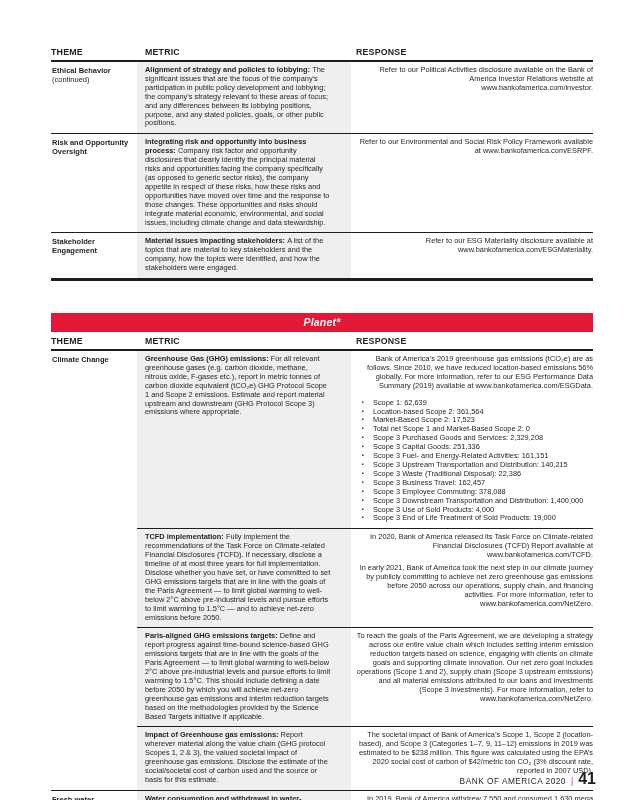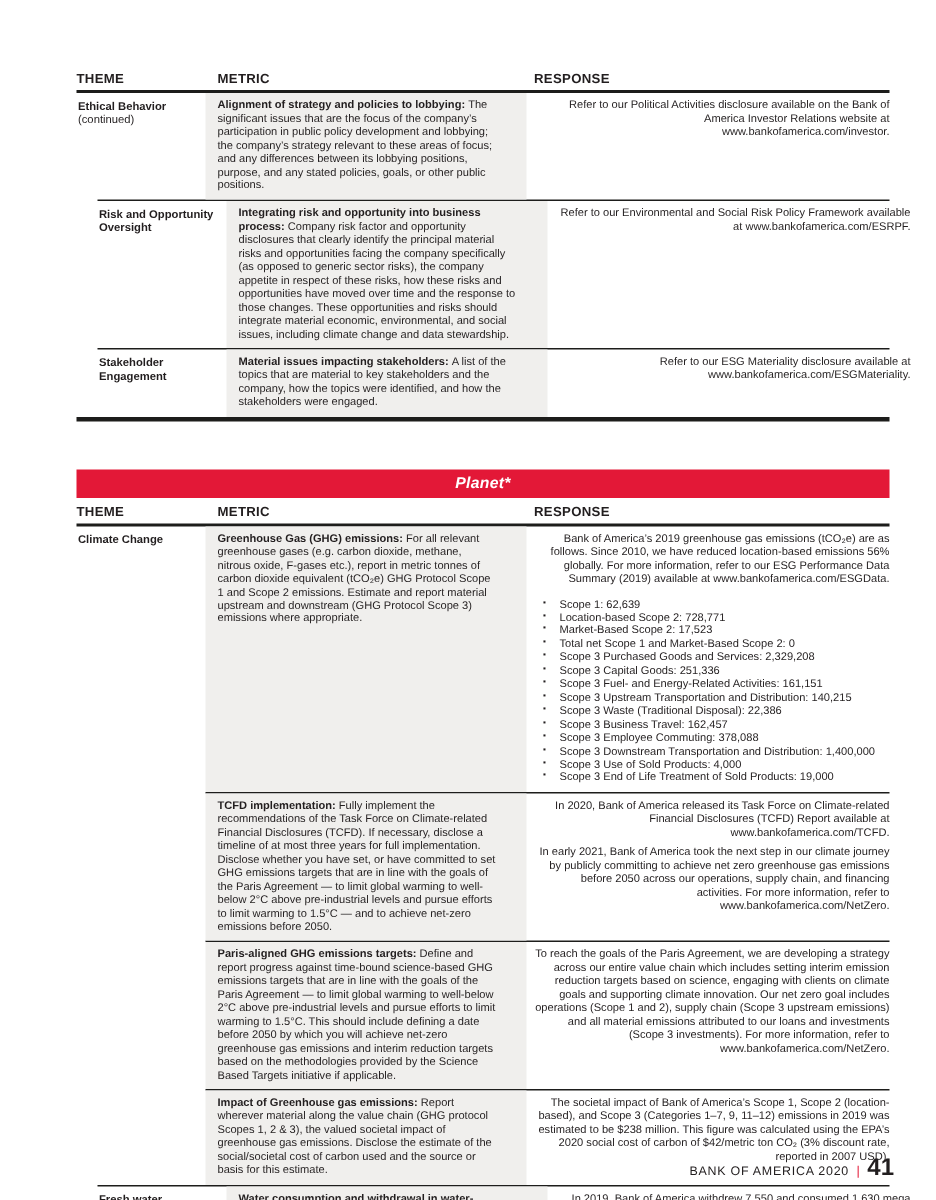--- a/index.html
+++ b/index.html
@@ -27,21 +27,21 @@
   .thead{
     display:grid;grid-template-columns:86px 214px 242px;
     padding:4px 0 3px 0;border-bottom:2.6px solid var(--rule);
   }
   .th{font-weight:bold;font-size:8.8px;letter-spacing:.2px;}
   .th-metric{padding-left:8px;}
   .th-response{padding-left:5px;}
 
   
   .trow{display:grid;grid-template-columns:86px 456px;}
-  .row-sep{border-top:1.8px solid var(--rule);margin-left:14px;}
+  .row-sep{border-top:1.8px solid var(--rule);}
   .theme-cell{padding:4px 6px 4px 1px;font-size:7.5px;line-height:9px;}
   .theme-name{font-weight:bold;}
   .theme-note{font-weight:normal;}
   .cells{display:block;}
   .cell-row{display:grid;grid-template-columns:214px 242px;}
   .sub-sep{border-top:1.6px solid var(--rule);}
   .metric-cell{
     background:var(--cellbg);padding:4px 20px 5px 8px;
     font-size:7.4px;line-height:8.9px;
   }
@@ -124,21 +124,21 @@
       <div class="theme-cell">
         <div class="theme-name">Climate Change</div>
       </div>
       <div class="cells">
         <div class="cell-row">
           <div class="metric-cell"><span class="m-lead">Greenhouse Gas (GHG) emissions: </span><span class="m-body">For all relevant greenhouse gases (e.g. carbon dioxide, methane, nitrous oxide, F-gases etc.), report in metric tonnes of carbon dioxide equivalent (tCO₂e) GHG Protocol Scope 1 and Scope 2 emissions. Estimate and report material upstream and downstream (GHG Protocol Scope 3) emissions where appropriate.</span></div>
           <div class="response-cell">
             <p class="r-para">Bank of America’s 2019 greenhouse gas emissions (tCO₂e) are as follows. Since 2010, we have reduced location-based emissions 56% globally. For more information, refer to our ESG Performance Data Summary (2019) available at www.bankofamerica.com/ESGData.</p>
             <ul class="r-list">
               <li class="r-item"><span class="dot">▪</span><span class="r-item-text">Scope 1: 62,639</span></li>
-              <li class="r-item"><span class="dot">▪</span><span class="r-item-text">Location-based Scope 2: 728,771</span></li>
+              <li class="r-item"><span class="dot">▪</span><span class="r-item-text">Location-based Scope 2: 361,564</span></li>
               <li class="r-item"><span class="dot">▪</span><span class="r-item-text">Market-Based Scope 2: 17,523</span></li>
               <li class="r-item"><span class="dot">▪</span><span class="r-item-text">Total net Scope 1 and Market-Based Scope 2: 0</span></li>
               <li class="r-item"><span class="dot">▪</span><span class="r-item-text">Scope 3 Purchased Goods and Services: 2,329,208</span></li>
               <li class="r-item"><span class="dot">▪</span><span class="r-item-text">Scope 3 Capital Goods: 251,336</span></li>
               <li class="r-item"><span class="dot">▪</span><span class="r-item-text">Scope 3 Fuel- and Energy-Related Activities: 161,151</span></li>
               <li class="r-item"><span class="dot">▪</span><span class="r-item-text">Scope 3 Upstream Transportation and Distribution: 140,215</span></li>
               <li class="r-item"><span class="dot">▪</span><span class="r-item-text">Scope 3 Waste (Traditional Disposal): 22,386</span></li>
               <li class="r-item"><span class="dot">▪</span><span class="r-item-text">Scope 3 Business Travel: 162,457</span></li>
               <li class="r-item"><span class="dot">▪</span><span class="r-item-text">Scope 3 Employee Commuting: 378,088</span></li>
               <li class="r-item"><span class="dot">▪</span><span class="r-item-text">Scope 3 Downstream Transportation and Distribution: 1,400,000</span></li>

